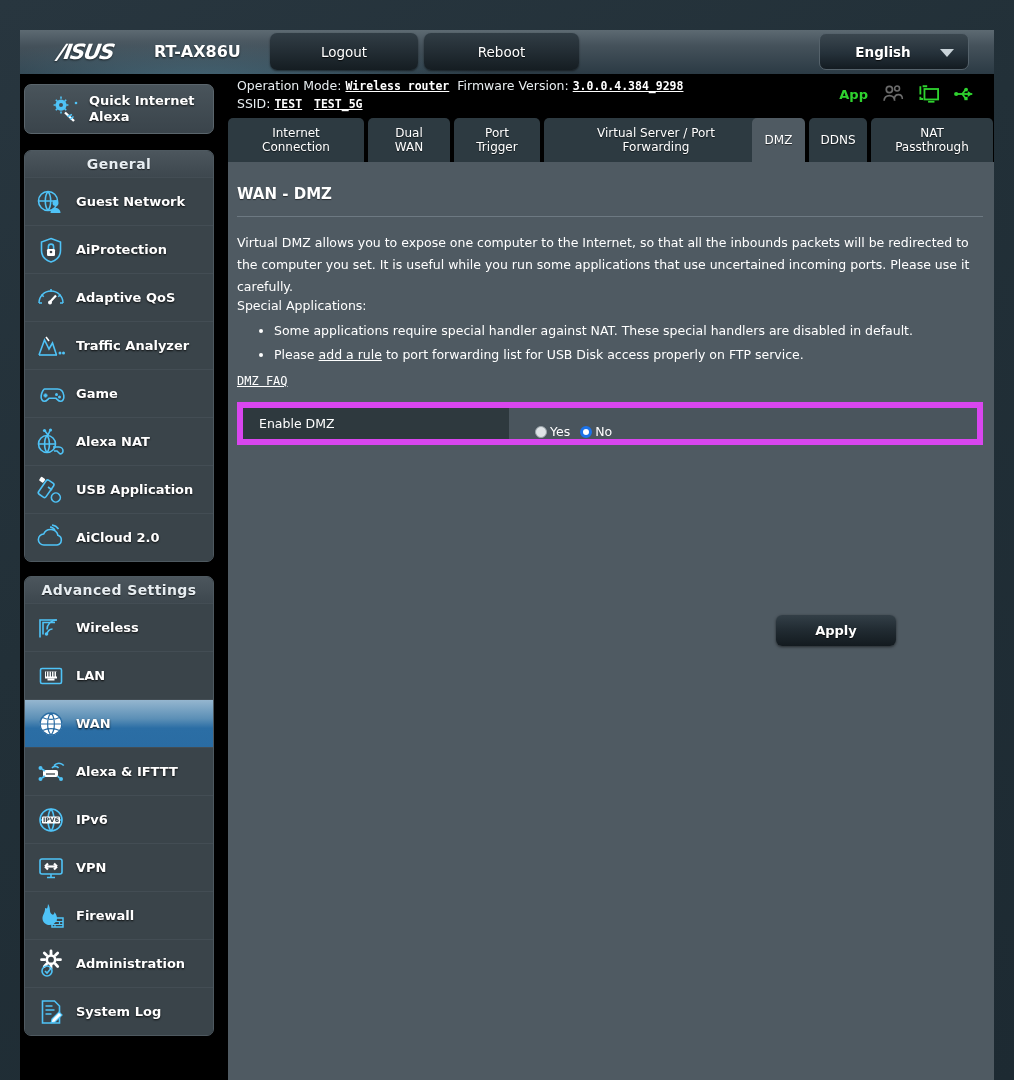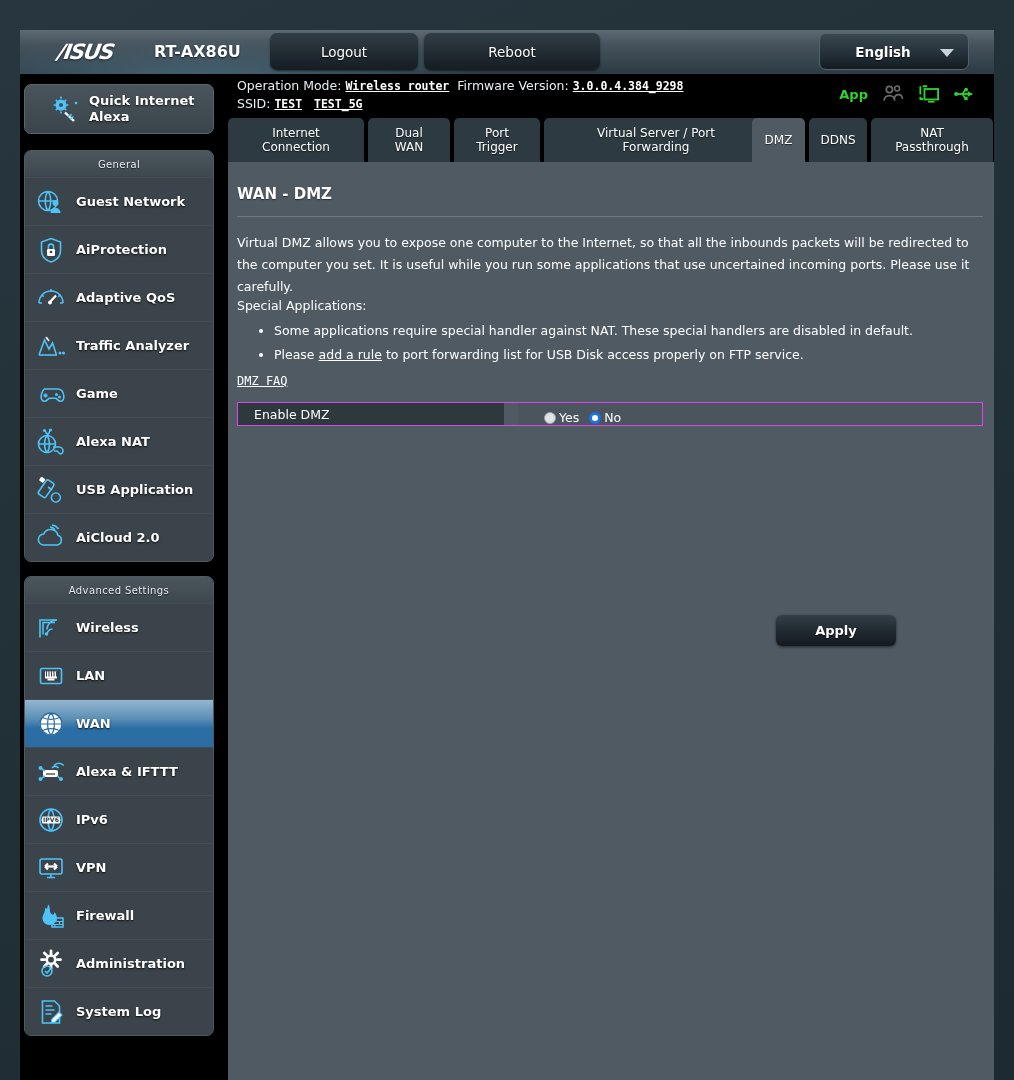--- a/index.html
+++ b/index.html
@@ -59,21 +59,21 @@
     position: absolute; top: 3px; height: 37px;
     background: linear-gradient(180deg, #313d45 0%, #232d34 50%, #151d22 100%);
     border-radius: 7px;
     color: #ffffff; font-size: 13.5px; font-weight: normal;
     display: flex; align-items: center; justify-content: center;
     text-shadow: 0 1px 1px rgba(0,0,0,.8);
     cursor: pointer;
     box-shadow: 0 1px 2px rgba(0,0,0,.5);
   }
   #btn-logout { left: 250px; width: 148px; }
-  #btn-reboot { left: 404px; width: 176px; }
+  #btn-reboot { left: 404px; width: 155px; }
 
   .lang-select {
     position: absolute; right: 25px; top: 3px;
     width: 150px; height: 37px;
     background: linear-gradient(180deg, #3b474f 0%, #25313a 55%, #131b21 100%);
     border: 1px solid #55626b;
     border-radius: 7px;
     display: flex; align-items: center; justify-content: center;
     cursor: pointer;
   }
@@ -164,24 +164,23 @@
   #faq-link {
     position: absolute; left: 9px; top: 212px;
     font-size: 12px; color: #ffffff;
     font-family: "DejaVu Sans Mono", monospace;
     text-decoration: underline; cursor: pointer;
   }
 
   
   .settings-table {
     position: absolute; left: 9px; top: 240px;
-    width: 746px; height: 24px;
+    width: 746px; height: 43px;
     display: flex;
-    border: 1px solid #d946ef;
-    gap: 14px;
+    border: 6px solid #d946ef;
   }
   .cell-label {
     width: 266px; background: #2e393e;
     display: flex; align-items: center;
     padding-left: 16px;
     color: #ffffff; font-size: 12.5px;
   }
   .cell-value {
     flex: 1; background: #4a555d;
     display: flex; align-items: flex-end;
@@ -239,21 +238,21 @@
     border: 1px solid #4e5960;
     border-radius: 7px;
     overflow: hidden;
     background: #323b41;
     margin-bottom: 14px;
   }
   .group-head {
     height: 26px;
     background: linear-gradient(180deg, #4c565d 0%, #3d474e 100%);
     display: flex; align-items: center; justify-content: center;
-    color: #e7edf1; font-size: 10px; font-weight: normal;
+    color: #e7edf1; font-size: 14px; font-weight: bold;
     letter-spacing: .4px;
     text-shadow: 0 1px 1px rgba(0,0,0,.6);
   }
   .nav-item {
     height: 48px;
     display: flex; align-items: center;
     padding-left: 11px;
     border-top: 1px solid #434d54;
     background: #3a444a;
     cursor: pointer;

